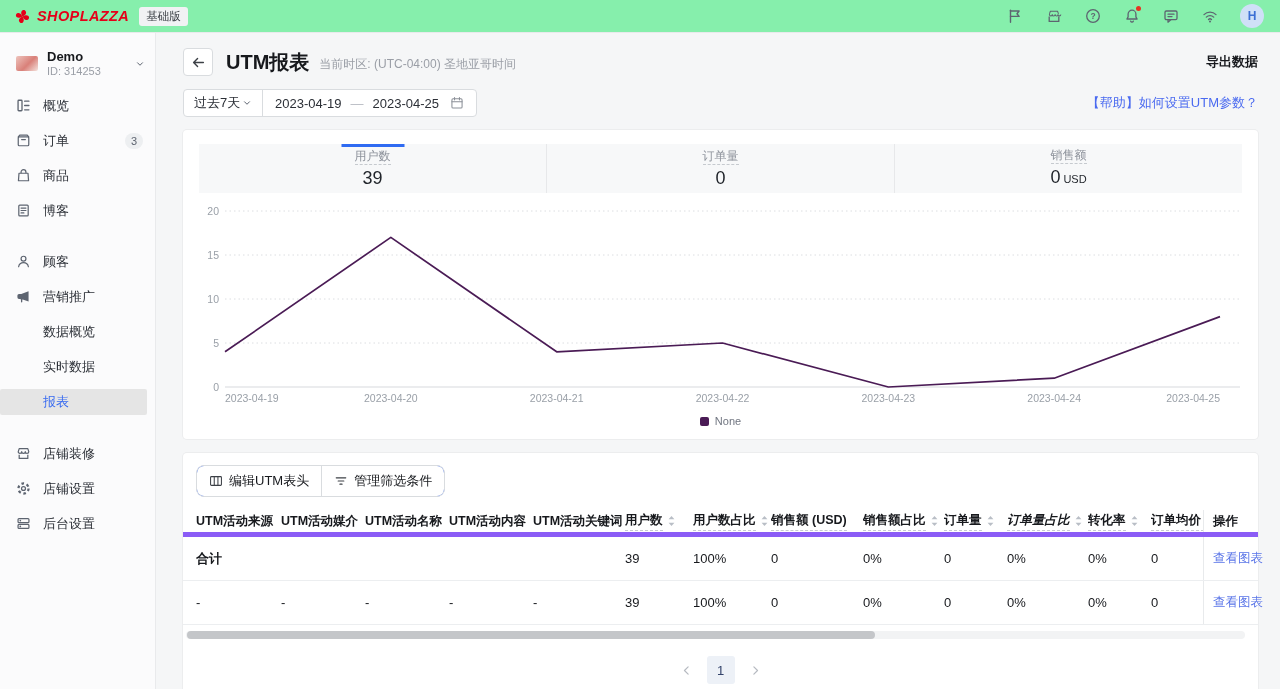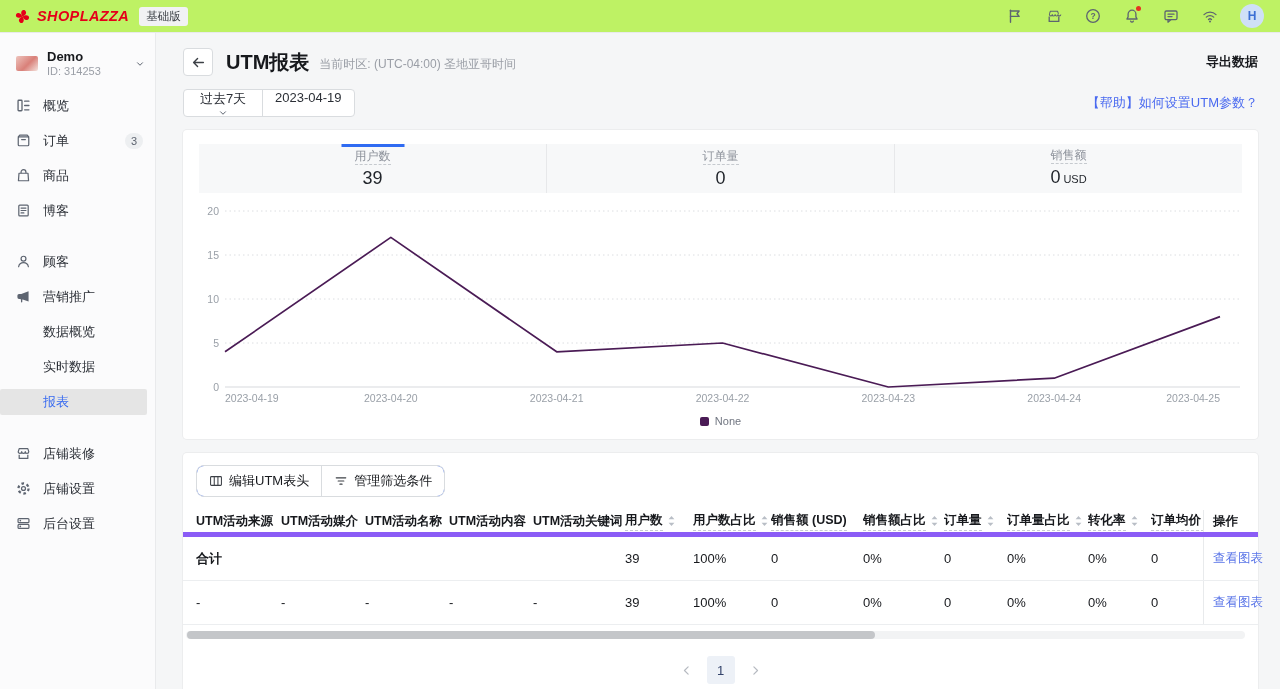--- a/index.html
+++ b/index.html
@@ -1,20 +1,20 @@
 <!DOCTYPE html>
 <html><head>
 <meta charset="utf-8">
 <style>
   * { margin:0; padding:0; box-sizing:border-box; }
   html,body { width:1280px; height:689px; overflow:hidden; }
   body { font-family:"Liberation Sans","DejaVu Sans",sans-serif; background:#f5f6f7; color:#17191d; }
 
   
-  .topbar { height:33px; background:#bef264; border-bottom:1px solid #e9eaec; display:flex; align-items:center; padding:0 16px 0 14px; }
+  .topbar { height:33px; background:#86efac; border-bottom:1px solid #e9eaec; display:flex; align-items:center; padding:0 16px 0 14px; }
   .logo-wrap { display:flex; align-items:center; gap:6px; }
   .logo-mark { width:17px; height:17px; display:inline-flex; }
   .logo-text { color:#e50019; font-weight:800; font-style:italic; font-size:14.5px; letter-spacing:.4px; }
   .plan-badge { margin-left:10px; background:#f1f2f4; color:#3c4046; font-size:11.5px; padding:2px 7px; border-radius:3px; }
   .topbar-right { margin-left:auto; display:flex; align-items:center; gap:21px; }
   .tb-icon { position:relative; width:18px; height:18px; color:#5d6470; display:inline-flex; align-items:center; justify-content:center; cursor:pointer; }
   .tb-icon svg { width:16px; height:16px; }
   .tb-dot { position:absolute; top:-1px; right:0px; width:5px; height:5px; border-radius:50%; background:#e63322; }
   .avatar { width:24px; height:24px; border-radius:50%; background:#cfe0f7; color:#3b6fd4; font-size:12px; font-weight:700; display:flex; align-items:center; justify-content:center; cursor:pointer; }
 
@@ -43,21 +43,21 @@
   
   .page-head { display:flex; align-items:center; margin-top:15px; }
   .back-btn { width:30px; height:28px; border:1px solid #d9dcdf; border-radius:4px; background:#fff; display:flex; align-items:center; justify-content:center; color:#3c4046; cursor:pointer; }
   .page-title { font-size:20px; font-weight:700; margin-left:13px; }
   .tz-note { font-size:12px; color:#9a9ea6; margin-left:10px; padding-top:4px; }
   .export-btn { margin-left:auto; font-size:13px; font-weight:600; color:#17191d; cursor:pointer; }
 
   
   .filter-row { display:flex; align-items:center; margin-top:13px; }
   .filter-group { display:inline-flex; align-items:stretch; height:28px; background:#fff; border:1px solid #d9dcdf; border-radius:4px; overflow:hidden; }
-  .fg-seg { display:flex; align-items:center; font-size:13px; color:#2b2f36; padding:0 10px; cursor:pointer;flex-direction:column; }
+  .fg-seg { display:flex; align-items:center; font-size:13px; color:#2b2f36; padding:0 10px; cursor:pointer; }
   .fg-seg.preset { width:79px; justify-content:space-between; border-right:1px solid #d9dcdf; }
   .fg-seg .caret { color:#5d6470; display:flex; }
   .fg-seg.dates { padding:0 12px; gap:9px; }
   .date-sep { color:#b6bac1; }
   .cal-icon { color:#8a8f97; display:flex; margin-left:2px; }
   .help-link { margin-left:auto; font-size:13px; color:#4a6af0; cursor:pointer; }
 
   
   .card { background:#fff; border-radius:4px; box-shadow:0 0 0 1px rgba(20,24,31,.04); }
   .chart-card { margin-top:13px; padding:14px 16px 10px; }
@@ -458,21 +458,21 @@
           </div>
           <div class="th-cell" style="width: 63px;">
             <span class="th-text dashed">订单量</span>
             <span class="sort-icon">
               <svg width="9" height="12" viewBox="0 0 10 14" fill="currentColor">
                 <path d="M5 1.2L8.4 5H1.6z"></path>
                 <path d="M5 12.8L1.6 9h6.8z"></path>
               </svg>
             </span>
           </div>
-          <div class="th-cell" style="width: 81px;">
+          <div class="th-cell" style="width: 81px; font-style: italic;">
             <span class="th-text dashed">订单量占比</span>
             <span class="sort-icon">
               <svg width="9" height="12" viewBox="0 0 10 14" fill="currentColor">
                 <path d="M5 1.2L8.4 5H1.6z"></path>
                 <path d="M5 12.8L1.6 9h6.8z"></path>
               </svg>
             </span>
           </div>
           <div class="th-cell" style="width: 63px;">
             <span class="th-text dashed">转化率</span>

